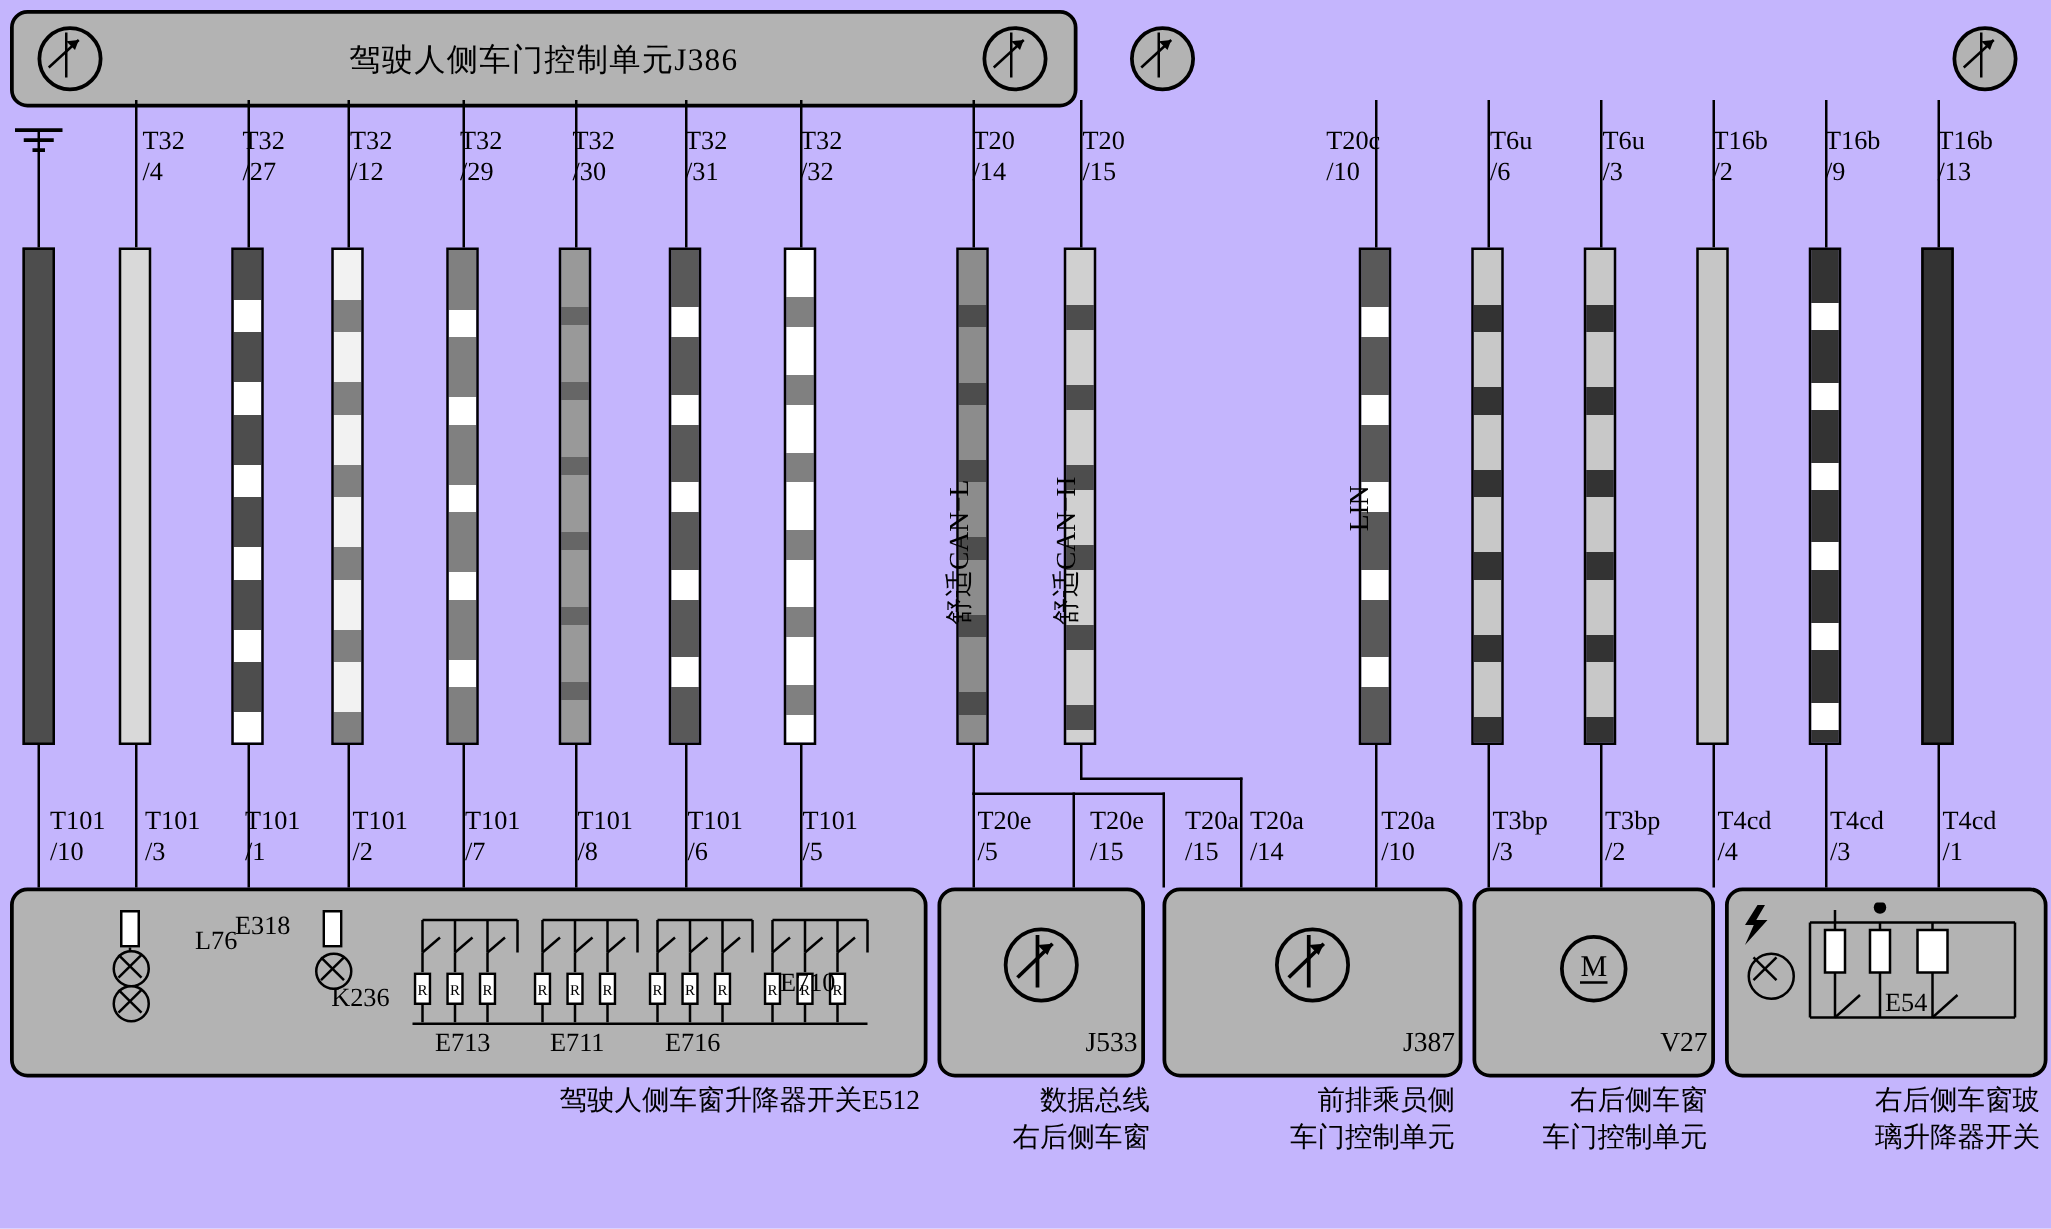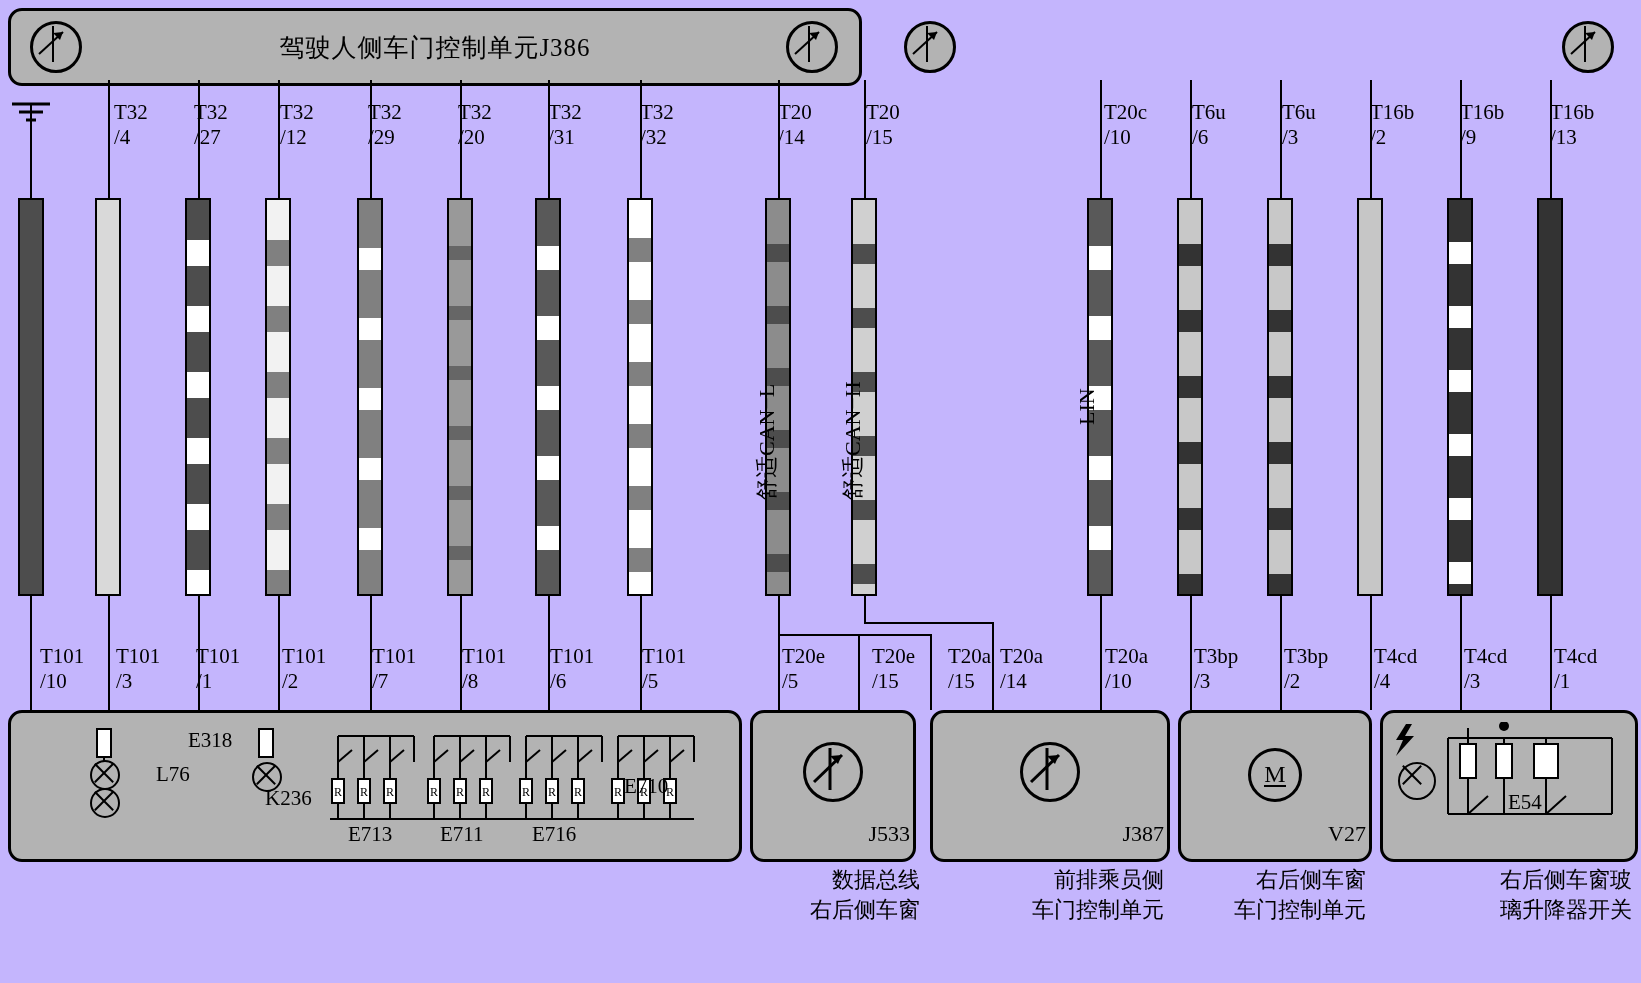--- a/index.html
+++ b/index.html
@@ -126,39 +126,39 @@
   <div class="pin" style="left:280px;top:100px;">
     <div>T32</div>
     <div>/12</div>
   </div>
   <div class="pin" style="left:368px;top:100px;">
     <div>T32</div>
     <div>/29</div>
   </div>
   <div class="pin" style="left:458px;top:100px;">
     <div>T32</div>
-    <div>/20</div>
+    <div>/30</div>
   </div>
   <div class="pin" style="left:548px;top:100px;">
     <div>T32</div>
     <div>/31</div>
   </div>
   <div class="pin" style="left:640px;top:100px;">
     <div>T32</div>
     <div>/32</div>
   </div>
   <div class="pin" style="left:778px;top:100px;">
     <div>T20</div>
     <div>/14</div>
   </div>
   <div class="pin" style="left:866px;top:100px;">
     <div>T20</div>
     <div>/15</div>
   </div>
-  <div class="pin" style="left:1104px;top:100px;">
+  <div class="pin" style="left:1061px;top:100px;">
     <div>T20c</div>
     <div>/10</div>
   </div>
   <div class="pin" style="left:1192px;top:100px;">
     <div>T6u</div>
     <div>/6</div>
   </div>
   <div class="pin" style="left:1282px;top:100px;">
     <div>T6u</div>
     <div>/3</div>
@@ -324,21 +324,21 @@
     <div>/1</div>
   </div>
 
   <div class="compbox" style="left:8px;top:710px;width:728px;height:146px;">
   </div>
 
   <div class="rect-sym" style="left:96px;top:728px;width:16px;height:30px;background:#fff;"></div>
   <div class="vline" style="left:103px;top:758px;height:14px;"></div>
   <div class="lamp" style="left:90px;top:760px;"></div>
   <div class="lamp" style="left:90px;top:788px;"></div>
-  <div class="comptext" style="left:120px;top:762px;padding-left:36px;">L76</div>
+  <div class="comptext" style="left:120px;top:740px;padding-left:36px;">L76</div>
   <div class="comptext" style="left:188px;top:728px;">E318</div>
   <div class="rect-sym" style="left:258px;top:728px;width:16px;height:30px;background:#fff;"></div>
   <div class="lamp" style="left:252px;top:762px;"></div>
   <div class="comptext" style="left:265px;top:786px;">K236</div>
   <div class="hline" style="left:330px;top:818px;width:364px;"></div>
 
   <div class="abs" style="left:334px;top:726px;">
     <svg width="84" height="92" viewBox="0 0 84 92">
       <line x1="4" y1="10" x2="80" y2="10" stroke="#000" stroke-width="2"></line>
       <line x1="4" y1="10" x2="4" y2="36" stroke="#000" stroke-width="2"></line>
@@ -424,20 +424,21 @@
   </div>
   <div class="res" style="left:611px;top:778px;">R</div>
   <div class="res" style="left:637px;top:778px;">R</div>
   <div class="res" style="left:663px;top:778px;">R</div>
 
   <div class="comptext" style="left:348px;top:822px;">E713</div>
   <div class="comptext" style="left:440px;top:822px;">E711</div>
   <div class="comptext" style="left:532px;top:822px;">E716</div>
   <div class="comptext" style="left:624px;top:774px;">E710</div>
 
+  <div class="caption" style="left:8px;top:866px;width:728px;">驾驶人侧车窗升降器开关E512</div>
 
   <div class="compbox" style="left:750px;top:710px;width:160px;height:146px;"></div>
   <div class="bigcirc" style="left:803px;top:742px;">
     <svg width="48" height="48" viewBox="0 0 48 48">
       <line x1="24" y1="3" x2="24" y2="45" stroke="#000" stroke-width="3"></line>
       <line x1="8" y1="37" x2="36" y2="10" stroke="#000" stroke-width="3"></line>
       <polygon points="36,10 24,11 32,19" fill="#000"></polygon>
     </svg>
   </div>
   <div class="caption" style="left:750px;top:820px;width:160px;">J533</div>

